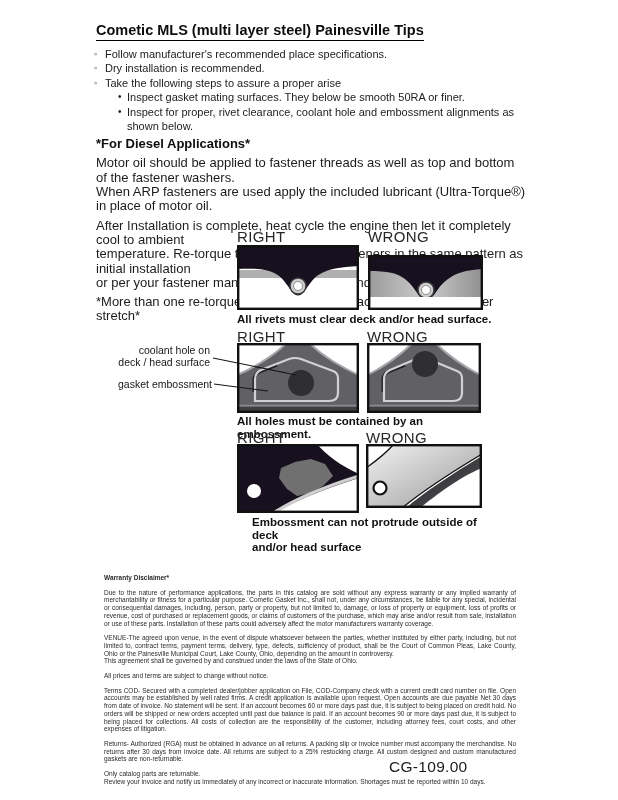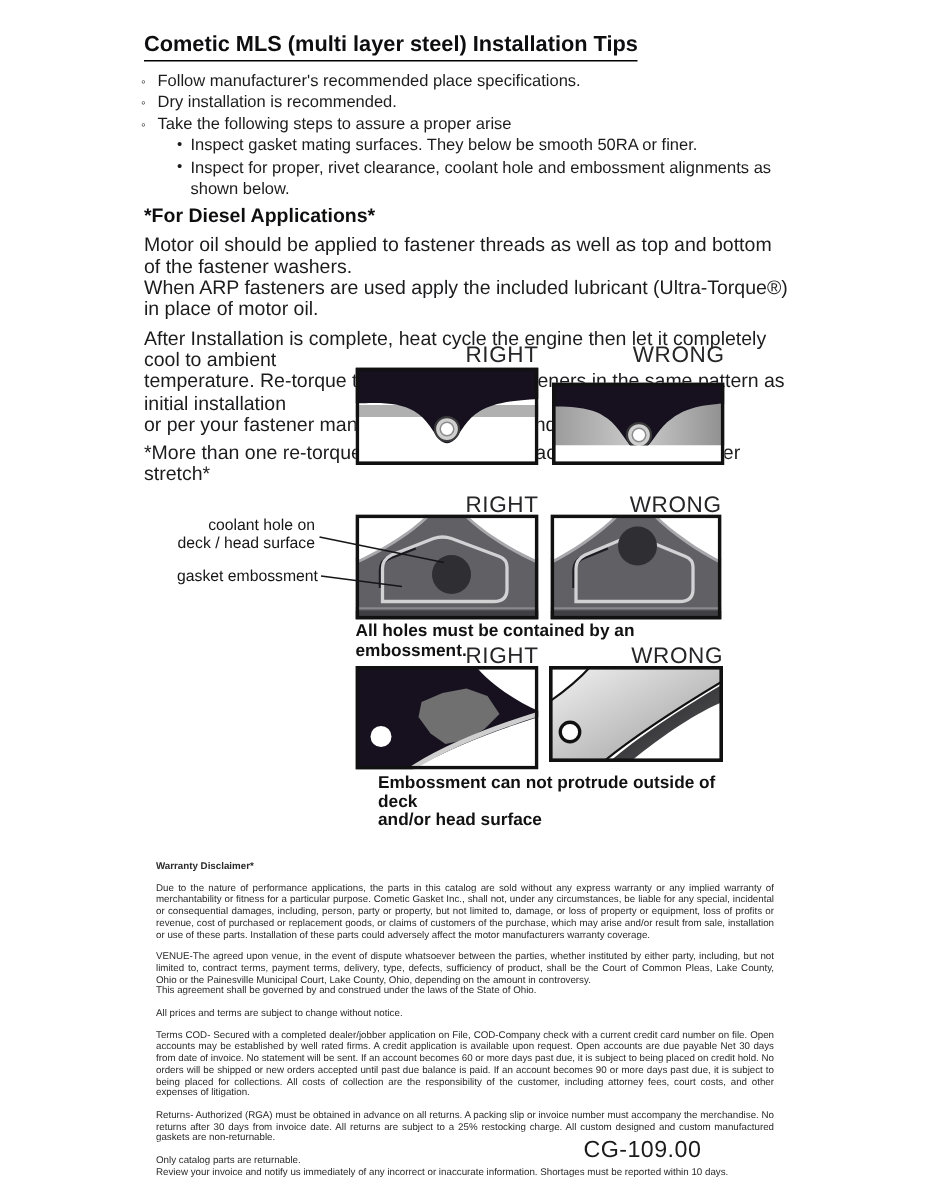--- a/index.html
+++ b/index.html
@@ -17,40 +17,40 @@
   }
   ul.tips{list-style:none;margin:6px 0 0 0;padding:0;font-size:11px;line-height:14.4px;}
   ul.tips li{position:relative;padding-left:9px;}
   ul.tips li .mk{position:absolute;left:-2px;top:0;font-size:9px;}
   ul.tips li.sub{padding-left:31px;}
   ul.tips li.sub .mk{left:22px;font-size:10px;}
   .diesel-h{font-size:13px;font-weight:bold;margin:3px 0 0 0;line-height:15px;color:#0e0e10;}
   .para{font-size:13px;line-height:14.3px;margin:5px 0 0 0;white-space:pre-line;}
   
   .diagrams{position:absolute;left:0;top:0;width:618px;height:560px;}
-  .dlabel{position:absolute;font-size:15px;letter-spacing:.4px;color:#262628;text-align:right;line-height:15px;}
+  .dlabel{position:absolute;font-size:15px;letter-spacing:.4px;color:#262628;text-align:left;line-height:15px;}
   .dbox{position:absolute;}
   .dbox svg{display:block;}
   .caption{position:absolute;font-size:11.5px;font-weight:bold;line-height:12.5px;color:#111;white-space:pre-line;}
   .sidelabel{position:absolute;font-size:10.5px;line-height:12px;text-align:right;color:#161618;white-space:pre-line;}
   .leader{position:absolute;left:0;top:0;width:618px;height:560px;pointer-events:none;}
   
   .legal{position:absolute;left:104px;top:574px;width:412px;font-size:6.5px;line-height:7.7px;color:#2a2a2c;}
   .legal p{margin:0 0 7px 0;text-align:justify;}
   .legal p.head{font-weight:bold;margin-bottom:7px;}
   .legal p.solo{text-align:left;}
   .pagenum{position:absolute;left:389px;top:758px;font-size:15.5px;letter-spacing:.3px;color:#1b1b1d;text-align:right;}
 </style>
 </head>
 <body>
 
 <div class="page">
 
   <div class="col">
-    <h1 class="title">Cometic MLS (multi layer steel) Installation Tips</h1>
+    <h1 class="title">Cometic MLS (multi layer steel) Painesville Tips</h1>
     <ul class="tips">
       <li><span class="mk">◦</span><span>Follow manufacturer's recommended place specifications.</span></li>
       <li><span class="mk">◦</span><span>Dry installation is recommended.</span></li>
       <li><span class="mk">◦</span><span>Take the following steps to assure a proper arise</span></li>
       <li class="sub"><span class="mk">•</span><span>Inspect gasket mating surfaces.  They below be smooth 50RA or finer.</span></li>
       <li class="sub"><span class="mk">•</span><span>Inspect for proper, rivet clearance, coolant hole and embossment alignments as shown below.</span></li>
     </ul>
     <h2 class="diesel-h">*For Diesel Applications*</h2>
     <p class="para">Motor oil should be applied to fastener threads as well as top and bottom of the fastener washers.
 When ARP fasteners are used apply the included lubricant (Ultra-Torque®) in place of motor oil.</p>
@@ -88,20 +88,21 @@
         <rect x="0" y="0" width="115" height="55" fill="#ffffff"></rect>
         <rect x="0" y="14" width="115" height="28" fill="url(#g1)"></rect>
         <path d="M0,0 H115 V14 C97,15 88,18 80,24 C71,30 68,39 63,43 Q58,47 53,43 C49,39 45,30 37,24 C29,18 20,16 0,16 Z" fill="#17111f"></path>
         <circle cx="58" cy="35" r="8" fill="#cfcfcf" stroke="#3a3a3a" stroke-width="1.5"></circle>
         <circle cx="58" cy="35" r="4.5" fill="#ffffff" stroke="#8c8c8c" stroke-width="1"></circle>
         <rect x="0" y="42" width="115" height="13" fill="#ffffff"></rect>
         <rect x="1.2" y="1.2" width="112.6" height="52.6" fill="none" stroke="#111" stroke-width="2.4"></rect>
       </svg>
     </div>
 
+    <div class="caption" style="left:237px;top:313px;width:280px;">All rivets must clear deck and/or head surface.</div>
 
     <div class="dlabel" style="left:237px;top:329px;width:122px;">RIGHT</div>
     <div class="dlabel" style="left:367px;top:329px;width:114px;">WRONG</div>
 
     <div class="sidelabel" style="left:60px;top:344px;width:150px;text-align:right;">coolant hole on
 deck / head surface</div>
     <div class="sidelabel" style="left:60px;top:378px;width:152px;">gasket embossment</div>
 
     <div class="dbox" style="left:237px;top:343px;">
       <svg width="122" height="70" viewBox="0 0 122 70">

